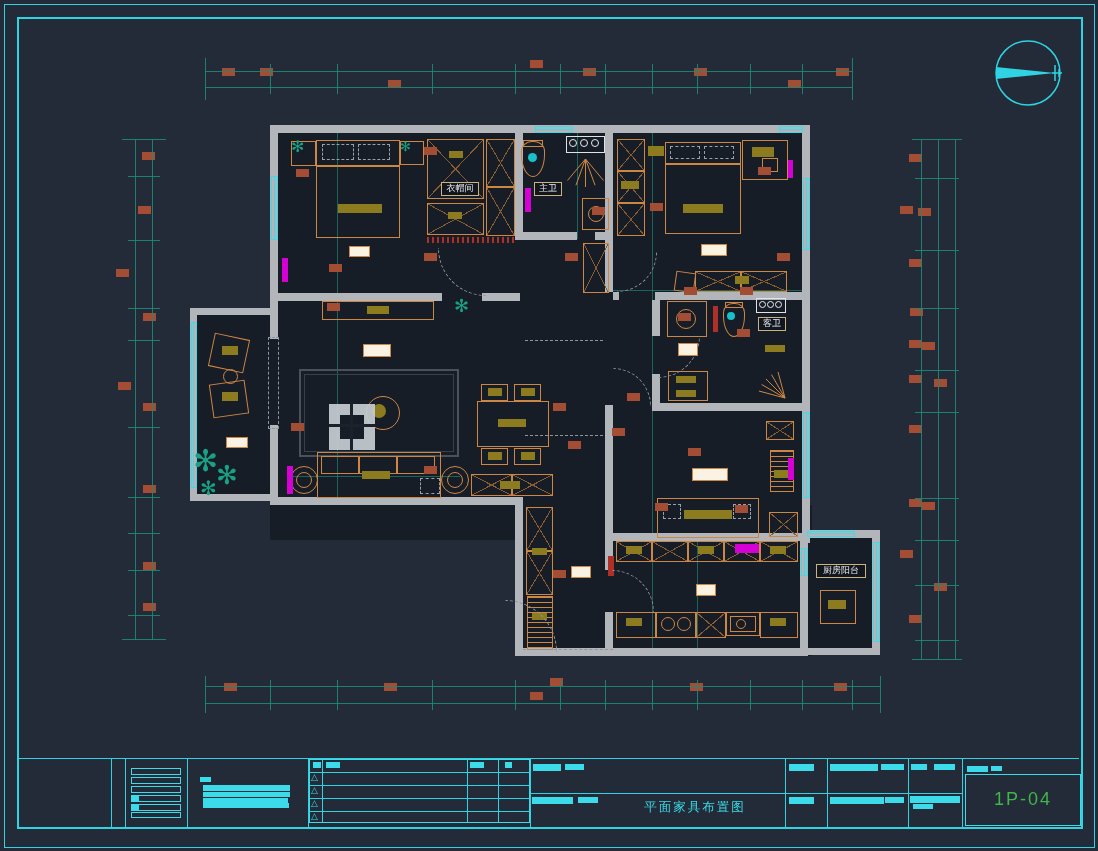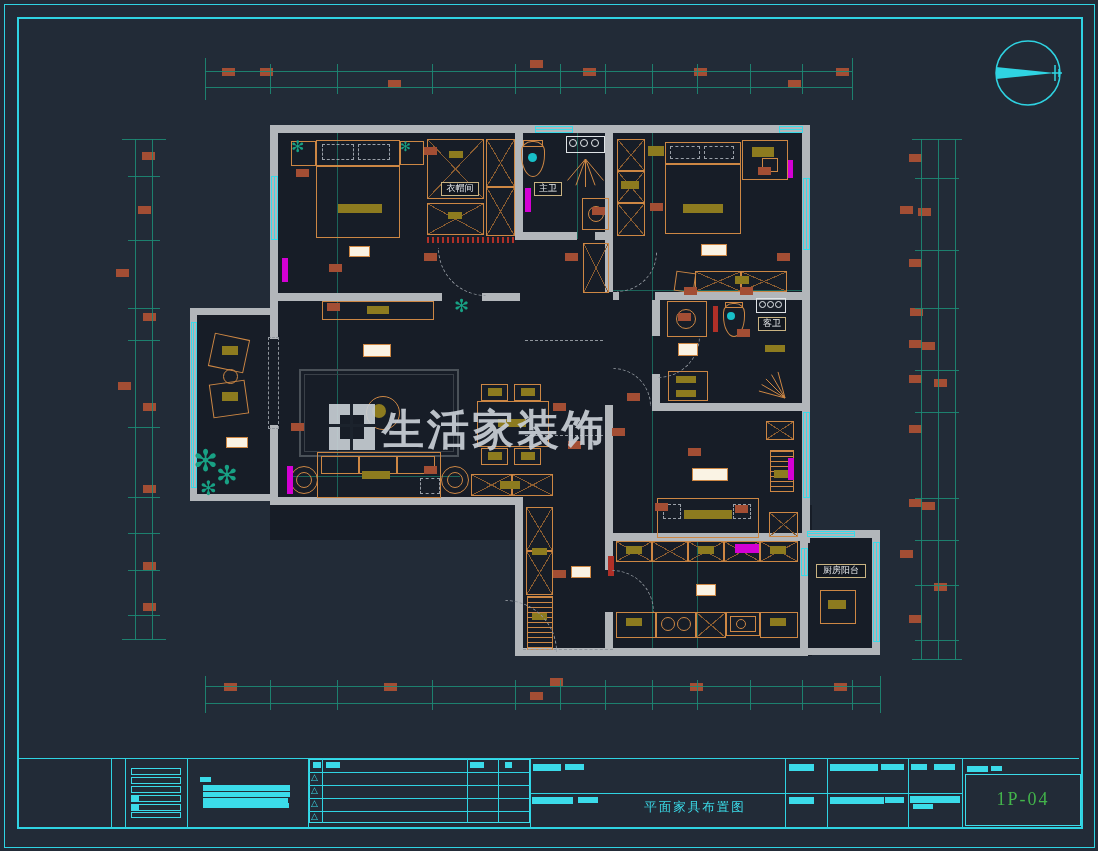--- a/index.html
+++ b/index.html
@@ -8,21 +8,21 @@
   .abs{position:absolute;}
   #outer-frame{left:4px;top:4px;width:1089px;height:842px;border:1px solid #2fd3e2;}
   #inner-frame{left:17px;top:17px;width:1062px;height:808px;border:2px solid #2fd3e2;}
   #wm-cn{left:382px;top:402px;font-size:42px;font-weight:bold;color:#c9cfd6;letter-spacing:3px;opacity:.92;z-index:60;}
   #wm-en{left:560px;top:404px;font-size:33px;font-style:italic;font-family:"DejaVu Serif",serif;color:#b8bfc7;opacity:.85;z-index:60;white-space:nowrap;}
   #wm-logo{left:329px;top:404px;width:46px;height:46px;border:11px solid #c7cdd3;box-sizing:border-box;opacity:.92;z-index:60;}
   .logo-gap{background:#1b222c;z-index:61;}
   #tb-title{left:595px;top:799px;width:200px;text-align:center;font-size:12.5px;letter-spacing:2px;color:#3bdbe9;z-index:40;}
   #dwg-box{left:965px;top:774px;width:116px;height:52px;border:1px solid #3bdbe9;box-sizing:border-box;z-index:40;}
   #dwg-no{left:965px;top:789px;width:116px;text-align:center;font-size:18px;letter-spacing:2px;
-          font-family:Liberation Serif, serif;color:#43b44b;z-index:41;}
+          font-family:Liberation Sans, sans-serif;color:#43b44b;z-index:41;}
   .room-label{border:1px solid #c9b382;color:#e6e9ec;background:#12171f;font-size:9px;line-height:11px;
               text-align:center;white-space:nowrap;overflow:hidden;z-index:30;}
 </style>
 </head>
 <body>
 
 <div id="sheet">
   <div id="outer-frame" class="abs"></div>
   <div id="inner-frame" class="abs"></div>
 
@@ -372,21 +372,20 @@
       <div style="position: absolute; left: 915px; top: 640px; width: 44px; height: 1px; background: rgb(29, 138, 116); opacity: 0.9;"></div>
       <div class="abs room-label" style="position: absolute; left: 441px; top: 182px; width: 36px; height: 12px;">衣帽间</div>
       <div class="abs room-label" style="position: absolute; left: 534px; top: 182px; width: 26px; height: 12px;">主卫</div>
       <div class="abs room-label" style="position: absolute; left: 758px; top: 317px; width: 26px; height: 12px;">客卫</div>
       <div class="abs room-label" style="position: absolute; left: 816px; top: 564px; width: 48px; height: 12px;">厨房阳台</div>
     </div>
 
   <div id="wm-logo" class="abs"></div>
   <div class="abs logo-gap" style="left:329px;top:424px;width:46px;height:3px;"></div>
   <div class="abs logo-gap" style="left:350px;top:404px;width:3px;height:46px;"></div>
-  <div id="wm-cn" class="abs">生活家装饰</div>
 
   <div id="tb-layer" class="abs" style="left:0;top:0;width:1098px;height:851px;">
       <div style="position: absolute; left: 17px; top: 758px; width: 1062px; height: 1px; background: rgb(47, 211, 226);"></div>
       <div style="position: absolute; left: 111px; top: 758px; width: 1px; height: 69px; background: rgb(47, 211, 226);"></div>
       <div style="position: absolute; left: 125px; top: 758px; width: 1px; height: 69px; background: rgb(47, 211, 226);"></div>
       <div style="position: absolute; left: 187px; top: 758px; width: 1px; height: 69px; background: rgb(47, 211, 226);"></div>
       <div style="position: absolute; left: 308px; top: 758px; width: 1px; height: 69px; background: rgb(47, 211, 226);"></div>
       <div style="position: absolute; left: 530px; top: 758px; width: 1px; height: 69px; background: rgb(47, 211, 226);"></div>
       <div style="position: absolute; left: 785px; top: 758px; width: 1px; height: 69px; background: rgb(47, 211, 226);"></div>
       <div style="position: absolute; left: 827px; top: 758px; width: 1px; height: 69px; background: rgb(47, 211, 226);"></div>

